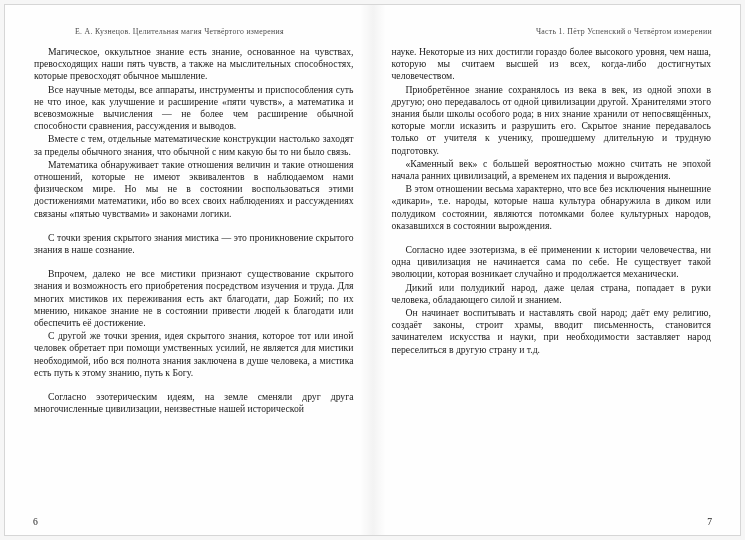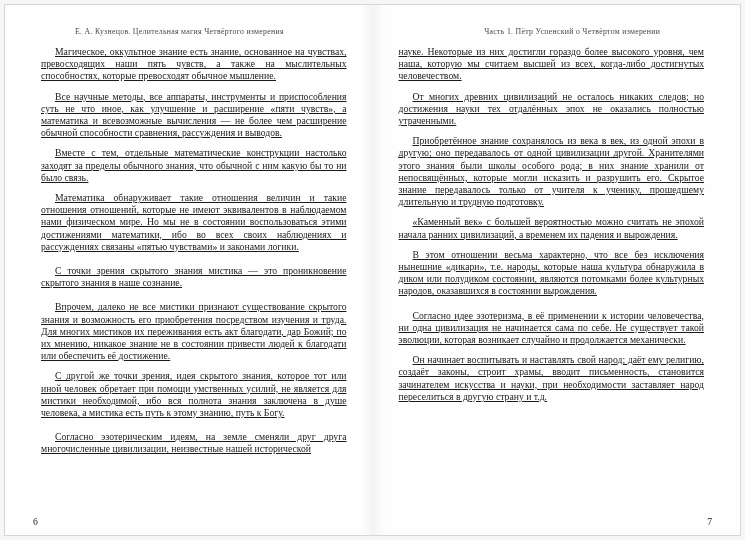--- a/index.html
+++ b/index.html
@@ -41,28 +41,28 @@
   .page.left  { padding: 22px 18px 0 28px; }
   .page.right { padding: 22px 28px 0 18px; }
   .running-head {
     font-size: 7.8px;
     color: #4a4a4a;
     letter-spacing: 0.3px;
     margin-bottom: 10px;
     white-space: nowrap;
     padding-left: 42px;
   }
-  .page.right .running-head { text-align: center; }
+  .page.right .running-head { text-align: right; }
   .body-text {
     font-size: 9.7px;
     line-height: 12.2px;
     color: #1b1b1b;
     text-align: justify;
   }
-  .para { margin: 8px; text-decoration: underline; }
+  .para { margin: 1px; }
   .para.indent { text-indent: 14px; }
   .para.gap { margin-top: 12px; }
   .page-number {
     position: absolute;
     bottom: 8px;
     font-size: 9.6px;
     color: #222;
   }
   .page.left  .page-number { left: 28px; }
   .page.right .page-number { right: 28px; }
@@ -84,24 +84,24 @@
         <p class="para indent">С другой же точки зрения, идея скрытого знания, которое тот или иной человек обретает при помощи умственных усилий, не является для мистики необходимой, ибо вся полнота знания заключена в душе человека, а мистика есть путь к этому знанию, путь к Богу.</p>
         <p class="para indent gap">Согласно эзотерическим идеям, на земле сменяли друг друга многочисленные цивилизации, неизвестные нашей исторической</p>
       </div>
     <div class="page-number">6</div>
   </div>
 
   <div class="page right">
     <div class="running-head">Часть 1. Пётр Успенский о Четвёртом измерении</div>
     <div class="body-text">
         <p class="para">науке. Некоторые из них достигли гораздо более высокого уровня, чем наша, которую мы считаем высшей из всех, когда-либо достигнутых человечеством.</p>
-        <p class="para indent">От многих древних цивилизаций не осталось никаких следов; но достижения науки тех отдалённых эпох не оказались полностью утраченными.</p>
         <p class="para indent">Приобретённое знание сохранялось из века в век, из одной эпохи в другую; оно передавалось от одной цивилизации другой. Хранителями этого знания были школы особого рода; в них знание хранили от непосвящённых, которые могли исказить и разрушить его. Скрытое знание передавалось только от учителя к ученику, прошедшему длительную и трудную подготовку.</p>
         <p class="para indent">«Каменный век» с большей вероятностью можно считать не эпохой начала ранних цивилизаций, а временем их падения и вырождения.</p>
         <p class="para indent">В этом отношении весьма характерно, что все без исключения нынешние «дикари», т.е. народы, которые наша культура обнаружила в диком или полудиком состоянии, являются потомками более культурных народов, оказавшихся в состоянии вырождения.</p>
         <p class="para indent gap">Согласно идее эзотеризма, в её применении к истории человечества, ни одна цивилизация не начинается сама по себе. Не существует такой эволюции, которая возникает случайно и продолжается механически.</p>
+        <p class="para indent">Дикий или полудикий народ, даже целая страна, попадает в руки человека, обладающего силой и знанием.</p>
         <p class="para indent">Он начинает воспитывать и наставлять свой народ; даёт ему религию, создаёт законы, строит храмы, вводит письменность, становится зачинателем искусства и науки, при необходимости заставляет народ переселиться в другую страну и т.д.</p>
       </div>
     <div class="page-number">7</div>
   </div>
 
   <div class="gutter"></div>
 </div>
 
 </body></html>

